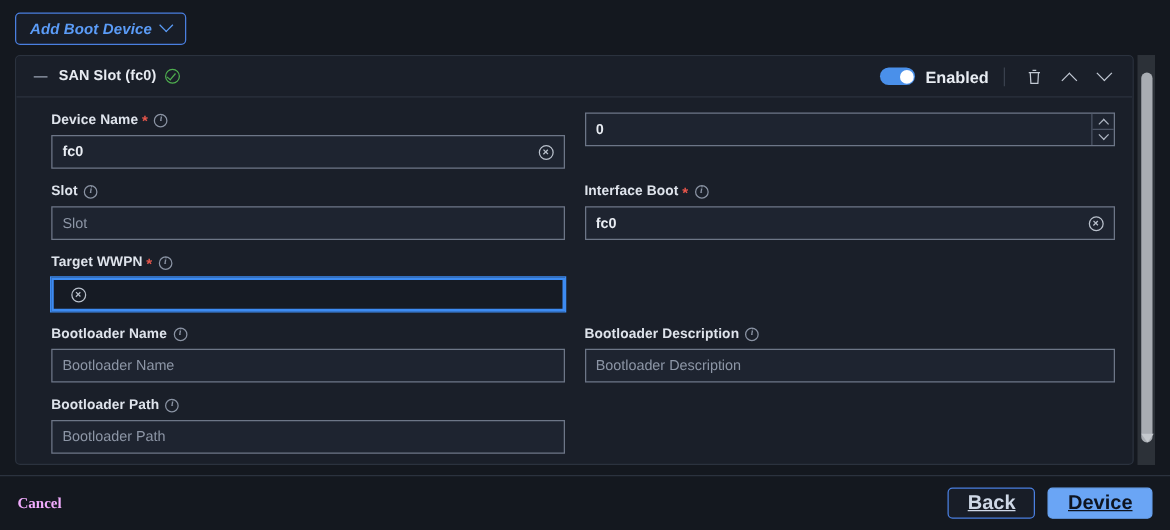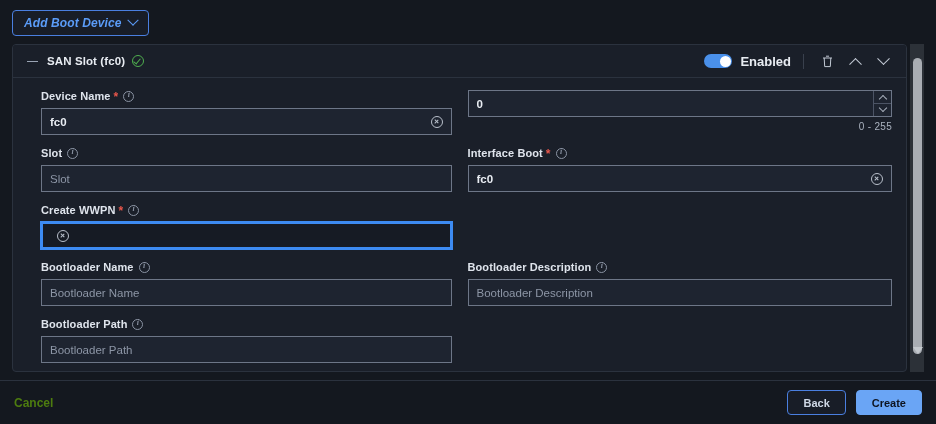--- a/index.html
+++ b/index.html
@@ -329,35 +329,37 @@
     flex: 0 0 auto;
     height: 44px;
     margin-top: 8px;
     border-top: 1px solid #2b323e;
     display: flex;
     align-items: center;
     padding: 0 14px;
     background: #14181f;
   }
   .cancel {
-    color: #4d7c0f;
+    color: #f0abfc;
     font-size: 12px;
     font-weight: bold;
     cursor: pointer;
+    font-family: Liberation Serif, serif;
   }
   .foot-right { margin-left: auto; display: flex; gap: 10px; align-items: center; }
   .btn {
     height: 25px;
     padding: 0 15px;
     border-radius: 4px;
-    font-size: 11px;
-    font-weight: bold;
-    display: flex;
-    align-items: center;
-    cursor: pointer;
+    font-size: 16px;
+    font-weight: bold;
+    display: flex;
+    align-items: center;
+    cursor: pointer;
+    text-decoration: underline;
   }
   .btn-back {
     border: 1px solid #4a7fe0;
     background: #181d27;
     color: #cfd8e6;
   }
   .btn-create {
     border: 1px solid #6aa5f5;
     background: #6aa5f5;
     color: #0e1420;
@@ -421,21 +423,20 @@
             <span class="val">0</span>
             <span class="stepper">
               <div>
                   <span class="st-ar st-up"></span>
                 </div>
               <div>
                   <span class="st-ar st-dn"></span>
                 </div>
             </span>
           </div>
-          <div class="hint">0 - 255</div>
         </div>
 
         <div class="field spanleft">
           <div class="flabel">
             <span>Slot</span>
             <span class="info-ic"></span>
           </div>
           <div class="input">
             <span class="val ph">Slot</span>
           </div>
@@ -448,21 +449,21 @@
             <span class="info-ic"></span>
           </div>
           <div class="input">
             <span class="val">fc0</span>
             <span class="clear-ic"></span>
           </div>
         </div>
 
         <div class="field spanleft">
           <div class="flabel">
-            <span>Create WWPN</span>
+            <span>Target WWPN</span>
             <span class="req">*</span>
             <span class="info-ic"></span>
           </div>
           <div class="input focused">
             <span class="clear-ic"></span>
           </div>
         </div>
 
         <div class="field spanleft">
           <div class="flabel">
@@ -501,17 +502,17 @@
       <div class="sthumb"></div>
       <div class="sarrow"></div>
     </div>
 
   </div>
 
   <div class="footer">
     <span class="cancel">Cancel</span>
     <div class="foot-right">
       <span class="btn btn-back">Back</span>
-      <span class="btn btn-create">Create</span>
+      <span class="btn btn-create">Device</span>
     </div>
   </div>
 
 </div>
 
 </body></html>

